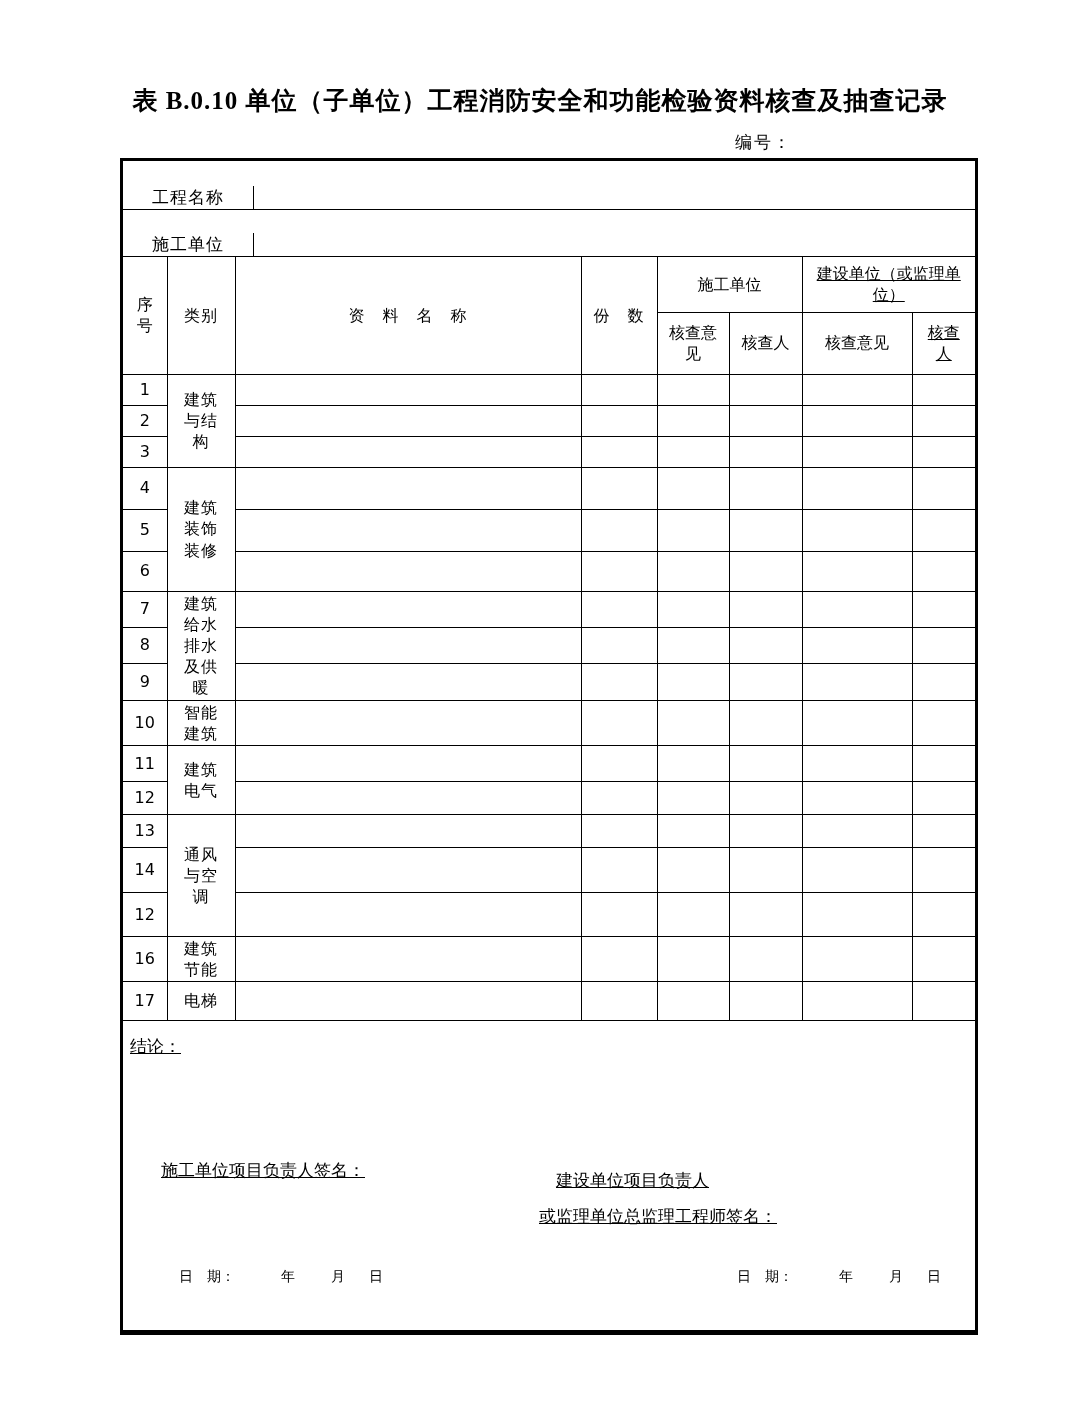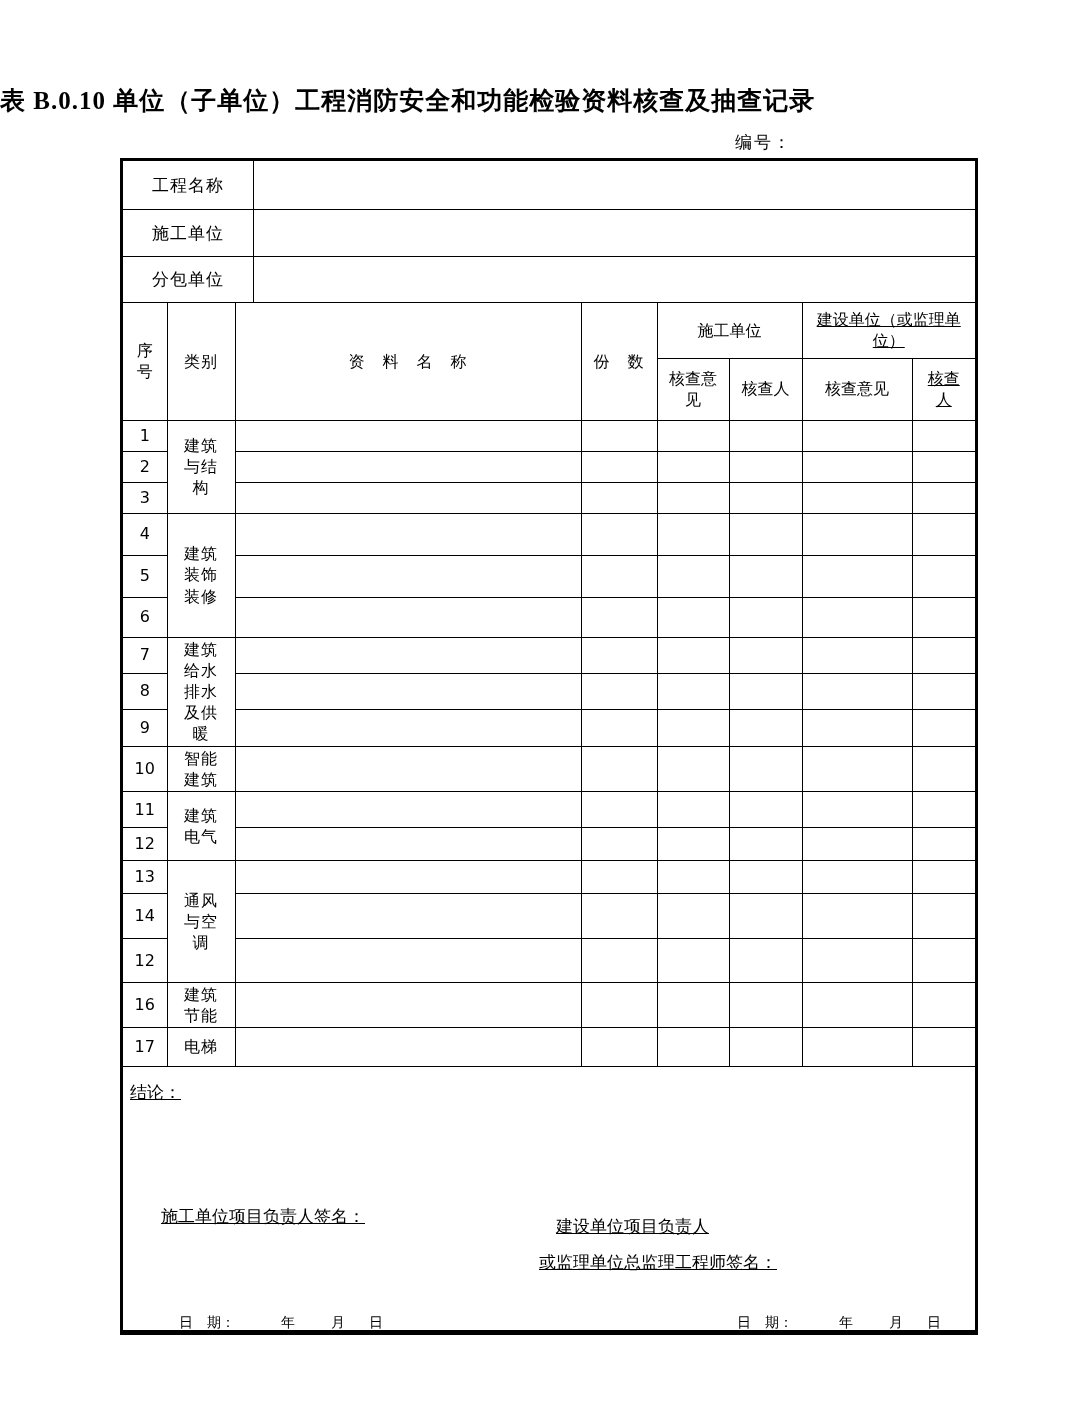--- a/index.html
+++ b/index.html
@@ -4,31 +4,31 @@
 <style>
   * { margin:0; padding:0; box-sizing:border-box; }
   html,body { background:#ffffff; }
   body {
     width:1080px; height:1414px; position:relative;
     font-family:"Liberation Serif","DejaVu Serif",serif;
     color:#000;
   }
   .page-title {
     position:absolute; top:84px; left:0; width:100%;
-    font-weight:bold; font-size:25px; letter-spacing:1px;
+    text-align:center; font-weight:bold; font-size:25px; letter-spacing:1px;
   }
   .no-label {
     position:absolute; top:131px; left:735px; font-size:17px; letter-spacing:2px;
   }
   .form {
     position:absolute; top:158px; left:120px; width:858px; height:1177px;
     border:3px solid #000; border-bottom-width:5px; background:#fff;
   }
   
-  .info-row { display:flex; border-bottom:1px solid #000; }
+  .info-row { display:flex; border-bottom:1px solid #000;align-items:flex-end; }
   .info-row .lbl {
     width:131px; border-right:1px solid #000;
     display:flex; align-items:center; justify-content:center;
     font-size:17px; letter-spacing:1px;
   }
   .info-row .val { flex:1; }
   
   table.main { width:100%; border-collapse:collapse; table-layout:fixed; }
   table.main td {
     border:1px solid #000; text-align:center; vertical-align:middle;
@@ -58,24 +58,20 @@
 <div class="no-label">编号：</div>
 
 <div class="form">
 
   <div class="info-row" style="height:49px">
     <div class="lbl">工程名称</div>
     <div class="val"></div>
   </div>
   <div class="info-row" style="height:47px">
     <div class="lbl">施工单位</div>
-    <div class="val"></div>
-  </div>
-  <div class="info-row" style="height:46px">
-    <div class="lbl">分包单位</div>
     <div class="val"></div>
   </div>
 
   <table class="main">
     <colgroup>
       <col style="width:44px">
         <col style="width:68px">
         <col style="width:346px">
         <col style="width:76px">
       <col style="width:72px">

